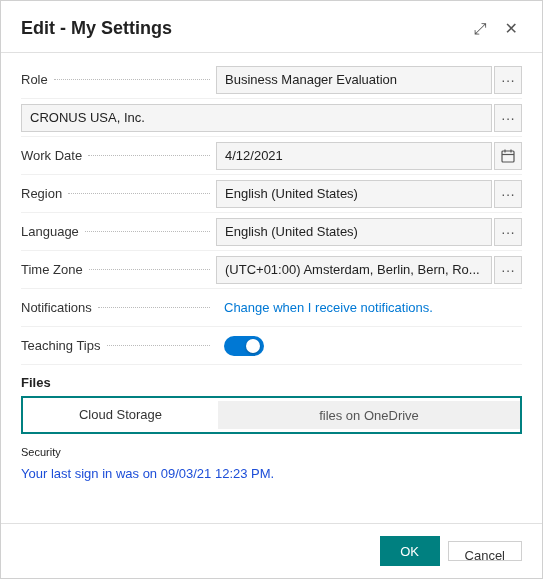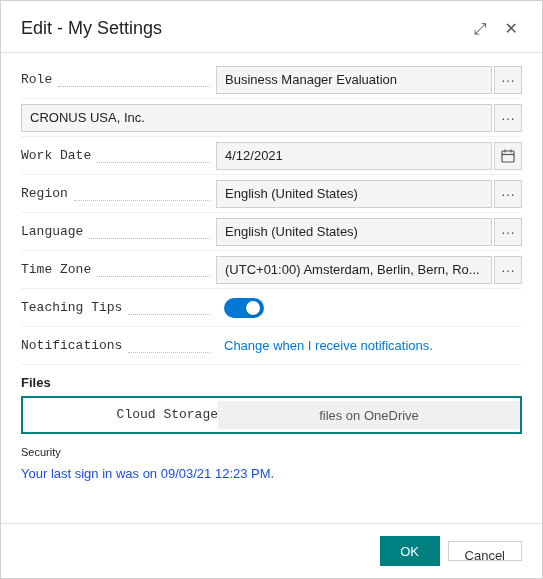--- a/index.html
+++ b/index.html
@@ -22,21 +22,21 @@
     }
     .dialog-header {
       display: flex;
       align-items: center;
       justify-content: space-between;
       padding: 16px 20px 12px 20px;
       border-bottom: 1px solid #e0e0e0;
     }
     .dialog-title {
       font-size: 18px;
-      font-weight: 400;
+      font-weight: 700;
       color: #222;
     }
     .header-icons {
       display: flex;
       gap: 10px;
       align-items: center;
     }
     .header-icon-btn {
       background: none;
       border: none;
@@ -211,24 +211,23 @@
       color: #333;
       border: 1px solid #d0d0d0;
       padding: 6px 16px;
       font-size: 13px;
       cursor: pointer;
       min-width: 60px;
       height: 20px;
     }
     .row-label-area {
       display: flex;
-      align-items: flex-end;
+      align-items: center;
       width: 195px;
       flex-shrink: 0;
-      font-family: Liberation Mono, monospace;
     }
     .row-label-text {
       font-size: 13px;
       color: #333;
       white-space: nowrap;
     }
     .row-dots {
       flex: 1;
       margin: 0 6px;
       border-bottom: 1px dotted #bbb;
@@ -314,40 +313,40 @@
         <div class="row-dots"></div>
       </div>
       <div class="form-field-wrapper">
         <input class="form-input" type="text" readonly="" value="(UTC+01:00) Amsterdam, Berlin, Bern, Ro..." style="">
         <button class="btn-dots">···</button>
       </div>
     </div>
 
     <div class="form-row">
       <div class="row-label-area">
+        <span class="row-label-text">Notifications</span>
+        <div class="row-dots"></div>
+      </div>
+      <div class="form-field-wrapper">
+        <a class="link-text" href="#">Change when I receive notifications.</a>
+      </div>
+    </div>
+
+    <div class="form-row">
+      <div class="row-label-area">
         <span class="row-label-text">Teaching Tips</span>
         <div class="row-dots"></div>
       </div>
       <div class="toggle-wrapper">
         <label class="toggle">
 
           <div class="toggle-track">
             <div class="toggle-thumb"></div>
           </div>
         </label>
-      </div>
-    </div>
-
-    <div class="form-row">
-      <div class="row-label-area">
-        <span class="row-label-text">Notifications</span>
-        <div class="row-dots"></div>
-      </div>
-      <div class="form-field-wrapper">
-        <a class="link-text" href="#">Change when I receive notifications.</a>
       </div>
     </div>
 
     <div class="section-header">Files</div>
 
     <div class="cloud-storage-row">
       <div class="row-label-area" style="padding-left: 0; flex-direction: column;">
         <span class="row-label-text">Cloud Storage</span>
         <div class="row-dots"></div>
       </div>

